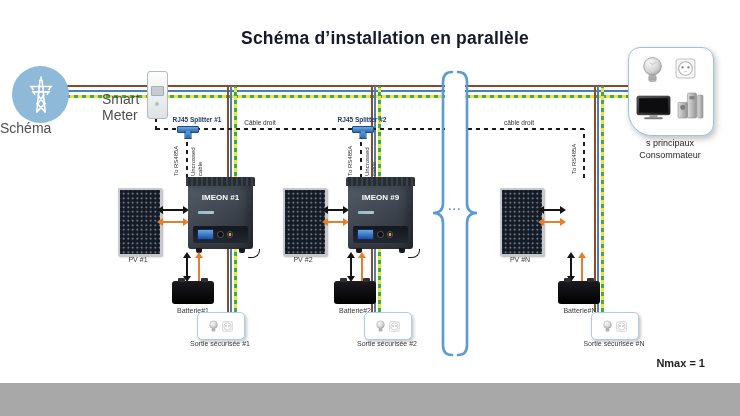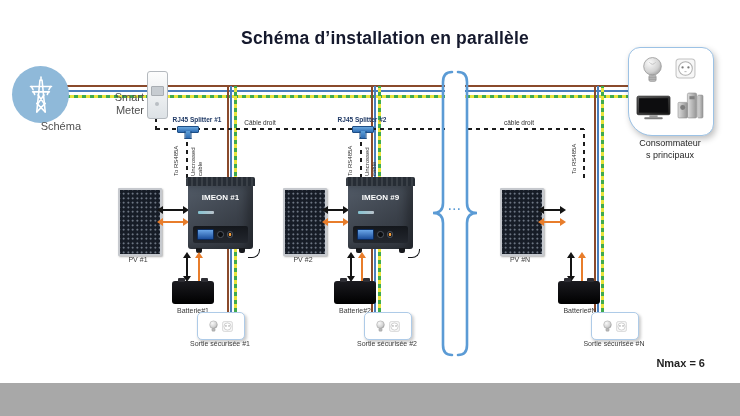--- a/index.html
+++ b/index.html
@@ -18,21 +18,21 @@
     background:repeating-linear-gradient(0deg,#3faa4e 0 4px,#e9e43c 4px 8px);}
   .hdash{position:absolute;height:2px;
     background:repeating-linear-gradient(90deg,#1c1c1c 0 4.5px,transparent 4.5px 8px);}
   .vdash{position:absolute;width:2px;
     background:repeating-linear-gradient(0deg,#1c1c1c 0 4.5px,transparent 4.5px 8px);}
 
   
   .title{position:absolute;left:0;top:28px;width:676px;text-align:center;
          font-size:17.5px;font-weight:700;color:#15192d;letter-spacing:.2px;margin-left:47px;}
   .lbl{position:absolute;font-size:7px;color:#3a3a3a;text-align:center;line-height:1.2;}
-  .lbl-md{position:absolute;font-size:11px;color:#4f4f4f;text-align:right;line-height:1.15;}
+  .lbl-md{position:absolute;font-size:14px;color:#4f4f4f;text-align:left;line-height:1.15;}
   .slbl{position:absolute;font-size:6.5px;font-weight:700;color:#203a66;text-align:center;}
   .clbl{position:absolute;font-size:6.5px;color:#2e2e2e;text-align:center;}
   .vlabel{position:absolute;font-size:6px;line-height:1.15;color:#2e2e2e;white-space:nowrap;
           transform:rotate(-90deg);transform-origin:0 0;}
   .vlabel.wrap{white-space:normal;width:42px;}
   .nmax{position:absolute;font-size:11px;font-weight:700;color:#222;text-align:right;}
   .conslbl{position:absolute;font-size:9px;color:#262626;text-align:center;line-height:1.3;}
 
   
   .grid-circle{position:absolute;width:57px;height:57px;border-radius:50%;background:#8fb9d9;
@@ -332,20 +332,20 @@
     </svg>
     <svg class="abs" style="left:48px;top:44px" width="27" height="27" viewBox="0 0 26 26">
       <rect x="10" y="1" width="9" height="24" rx="1.5" fill="url(#apg)" stroke="#909090" stroke-width="0.6"></rect>
       <rect x="20" y="3" width="5" height="22" rx="1" fill="url(#apg)" stroke="#909090" stroke-width="0.6"></rect>
       <rect x="1" y="10" width="9" height="15" rx="1" fill="url(#apg)" stroke="#909090" stroke-width="0.6"></rect>
       <circle cx="5.5" cy="15" r="2.4" fill="#7d7d7d"></circle>
       <rect x="12" y="4" width="5" height="3" fill="#808080"></rect>
     </svg>
   </div>
   <div class="conslbl" style="left:606px;top:138px;width:128px">
+    <div>s principaux</div>
     <div>Consommateur</div>
-    <div>s principaux</div>
-  </div>
-
-  <div class="nmax" style="left:629px;top:357px;width:76px">Nmax = 6</div>
+  </div>
+
+  <div class="nmax" style="left:629px;top:357px;width:76px">Nmax = 1</div>
   <div class="bottombar"></div>
 
 </div>
 
 </body></html>

